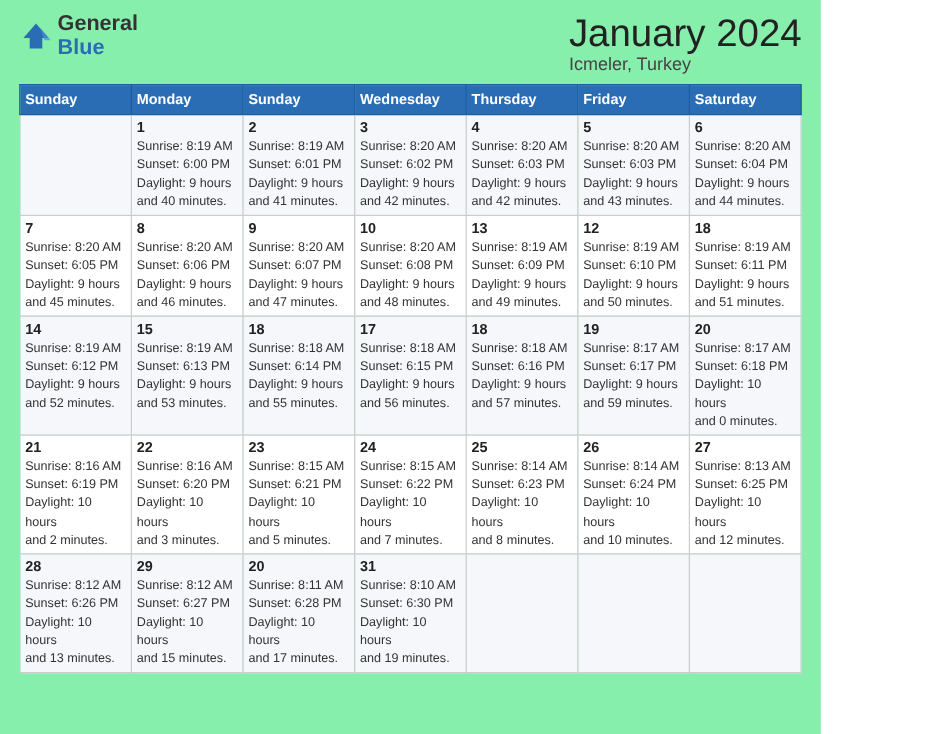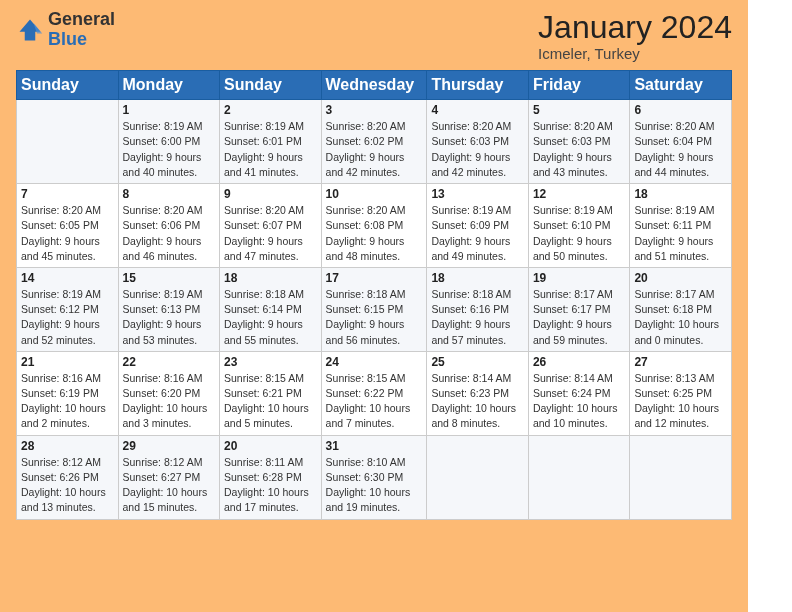--- a/index.html
+++ b/index.html
@@ -4,23 +4,23 @@
   <style>
     * { box-sizing: border-box; margin: 0; padding: 0; }
     body {
       font-family: Arial, sans-serif;
       background: #fff;
       width: 792px;
       min-height: 612px;
       padding: 0;
     }
     .page {
-      width: 748px;
+      width: 684px;
       min-height: 612px;
-      background: #fdba74;
+      background: #86efac;
       padding: 10px 16px 10px 16px;
     }
     .header {
       display: flex;
       justify-content: space-between;
       align-items: flex-start;
       margin-bottom: 8px;
     }
     .logo {
       display: flex;
@@ -62,21 +62,21 @@
     .calendar-table {
       width: 100%;
       border-collapse: collapse;
       font-size: 11px;
     }
     .calendar-table th {
       background: #2a6db5;
       color: #fff;
       padding: 5px 4px;
       text-align: left;
-      font-size: 16px;
+      font-size: 12px;
       font-weight: bold;
       border: 1px solid #1a5da0;
     }
     .calendar-table td {
       border: 1px solid #ccc;
       vertical-align: top;
       padding: 3px 4px;
       min-width: 90px;
       height: 80px;
       background: #fff;

